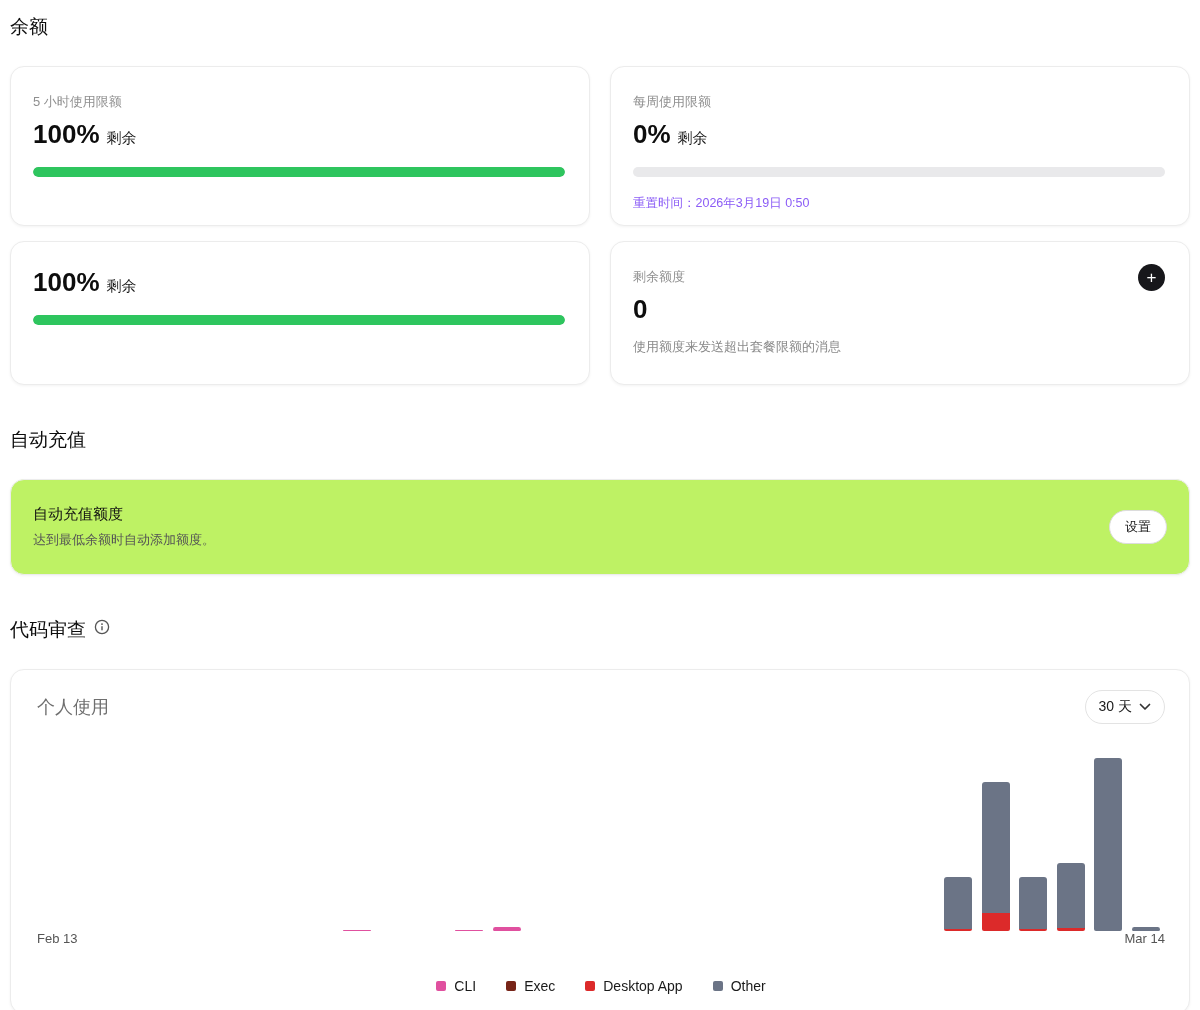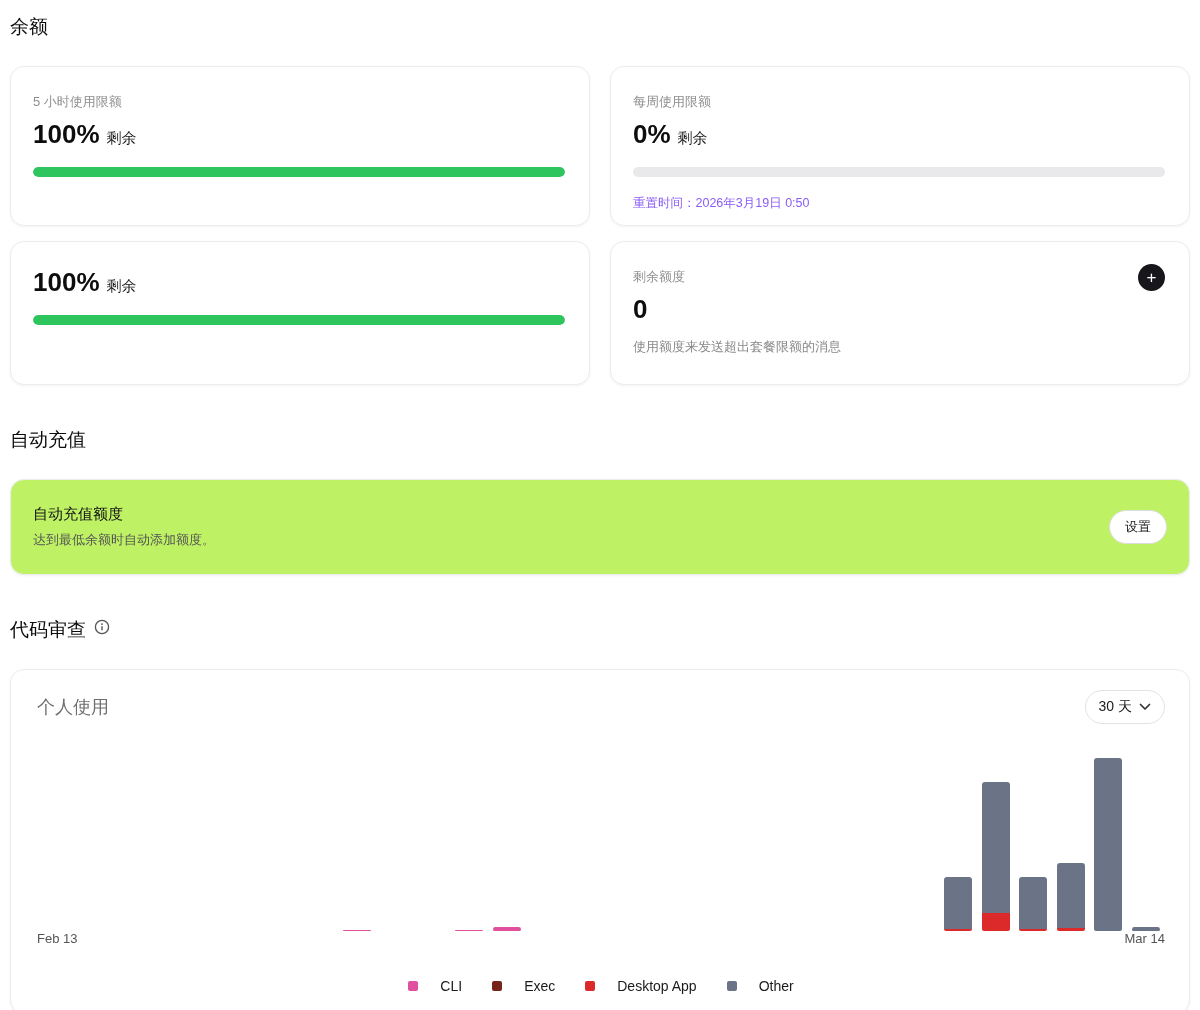--- a/index.html
+++ b/index.html
@@ -88,21 +88,21 @@
     border-radius:3px 3px 2px 2px; overflow:hidden;
   }
   .chart-xlabels {
     display:flex; justify-content:space-between;
     font-size:13px; color:#555; margin-top:0; height:17px;
   }
   .chart-legend {
     display:flex; justify-content:center; gap:30px;
     margin-top:30px; font-size:14px; color:#1a1a1a;
   }
-  .legend-item { display:inline-flex; align-items:center; gap:22px; }
+  .legend-item { display:inline-flex; align-items:center; gap:8px; }
   .swatch { width:10px; height:10px; border-radius:2px; display:inline-block; }
 </style>
 </head>
 <body>
 
 <h2 class="section-heading">
     <span>余额</span>
   </h2>
 
 <div class="cards-grid">

